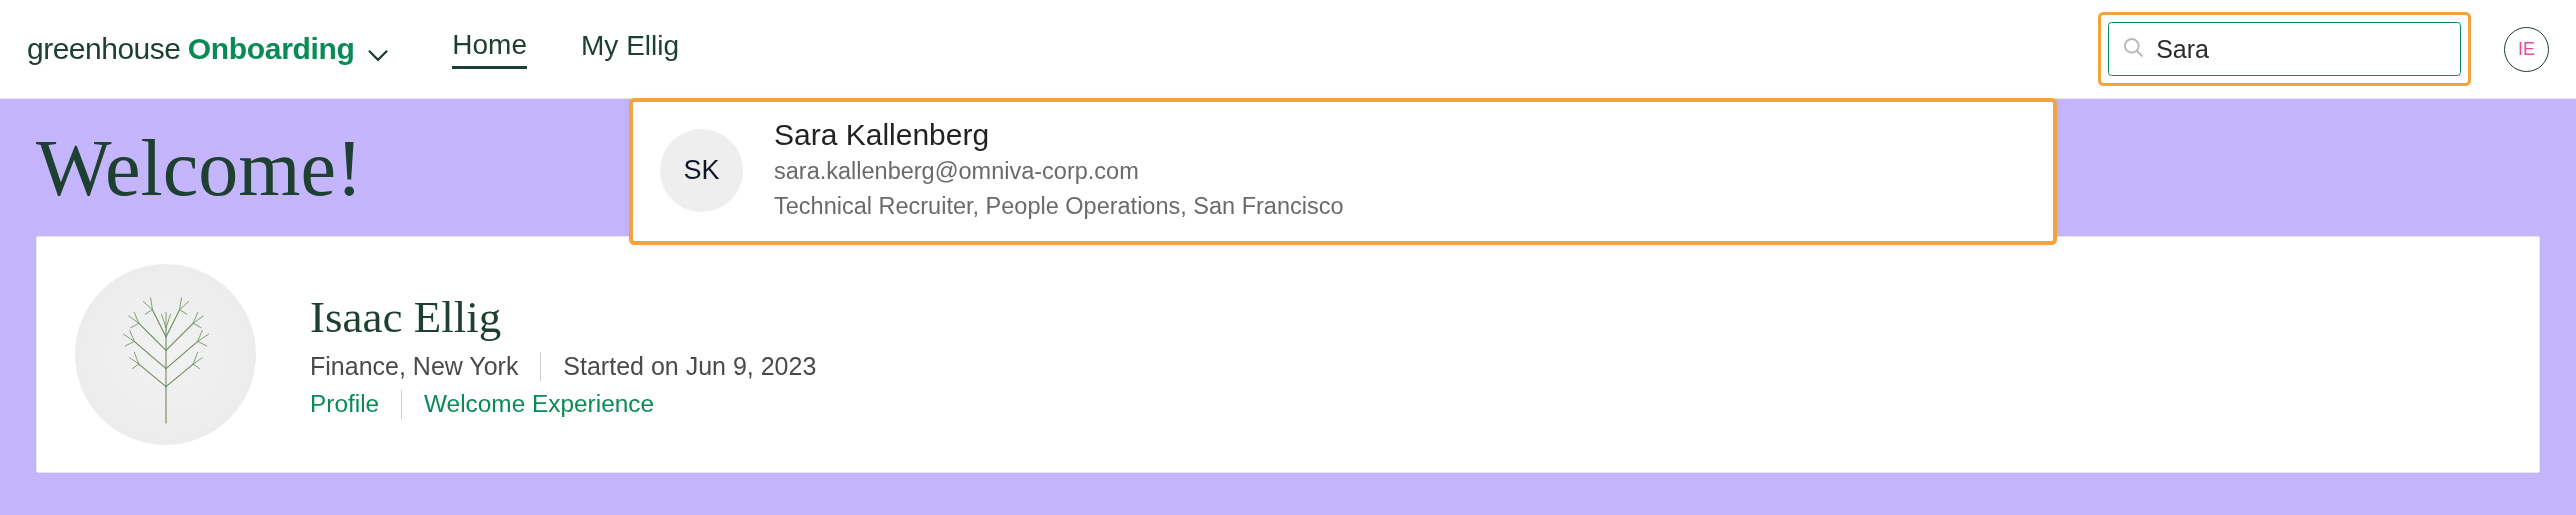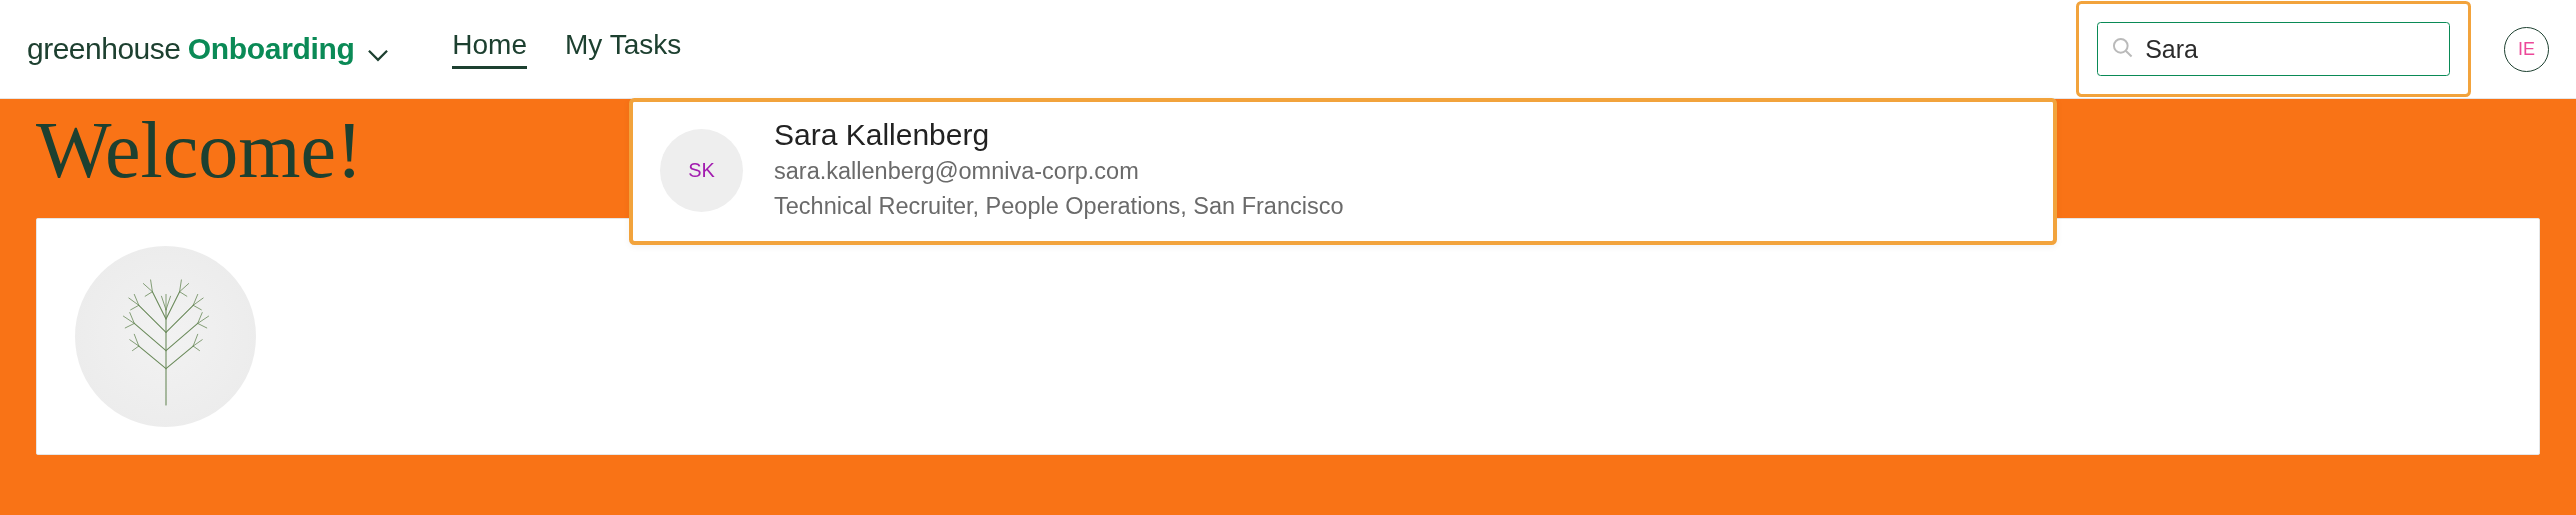--- a/index.html
+++ b/index.html
@@ -44,39 +44,39 @@
       letter-spacing: -0.3px;
     }
     .brand-caret {
       margin-left: 12.7px;
       color: #1d4030;
       position: relative;
       top: 2.7px;
     }
     .nav {
       display: flex;
-      align-items: flex-start;
-      gap: 38px;
+      align-items: center;
+      gap: 54px;
     }
     .nav-link {
       font-size: 28px;
       color: #1d4030;
       cursor: pointer;
       padding-bottom: 5.4px;
     }
     .nav-link.active {
       border-bottom: 3.6px solid #1d4030;
     }
     .spacer { flex: 1; }
     .search-wrap {
       display: flex;
       align-items: center;
       border: 3.6px solid #f2a33c;
       border-radius: 5.4px;
-      padding: 18px;
+      padding: 7px;
       margin-right: 33px;
     }
     .search-inner {
       display: flex;
       align-items: center;
       border: 1.8px solid #0a8a56;
       border-radius: 3.6px;
       height: 54px;
       width: 353px;
       padding: 0 12.7px;
@@ -102,23 +102,23 @@
       border-radius: 50%;
       display: flex;
       align-items: center;
       justify-content: center;
       font-size: 18px;
       color: #ec4899;
       cursor: pointer;
     }
     
     .main {
-      background: #f97316;
+      background: #c4b5fd;
       border-top: 0.9px solid #e6e6e6;
-      padding: 6px 36px 36px 36px;
+      padding: 24px 36px 36px 36px;
       position: relative;
       min-height: 418px;
     }
     .welcome-title {
       font-family: Georgia, "Times New Roman", serif;
       font-size: 80px;
       color: #1d4030;
       font-weight: 400;
       margin-bottom: 22px;
     }
@@ -192,22 +192,22 @@
       box-shadow: 0 1.8px 7.2px rgba(0,0,0,0.05);
     }
     .result-avatar {
       width: 83px;
       height: 83px;
       border-radius: 50%;
       background: #eeeeee;
       display: flex;
       align-items: center;
       justify-content: center;
-      font-size: 20px;
-      color: #a21caf;
+      font-size: 27px;
+      color: #0f172a;
       margin-right: 31px;
       flex-shrink: 0;
     }
     .result-info {
       display: flex;
       flex-direction: column;
       gap: 3.6px;
     }
     .result-name {
       font-size: 30px;
@@ -228,21 +228,21 @@
     <span class="brand-greenhouse">greenhouse</span>
     <span class="brand-onboarding">Onboarding</span>
     <span class="brand-caret">
       <svg width="22" height="12.7" viewBox="0 0 24 14" stroke="#1d4030" stroke-width="2.5" fill="none">
           <polyline points="2,2 12,12 22,2"></polyline>
         </svg>
     </span>
   </div>
   <div class="nav">
     <div class="nav-link active">Home</div>
-    <div class="nav-link">My Tasks</div>
+    <div class="nav-link">My Ellig</div>
   </div>
   <div class="spacer"></div>
   <div class="search-wrap">
     <div class="search-inner">
       <span class="search-icon">
         <svg width="23.5" height="23.5" viewBox="0 0 24 24" fill="none" stroke="#bababa" stroke-width="2">
             <circle cx="10" cy="10" r="7"></circle>
             <line x1="15" y1="15" x2="21" y2="21"></line>
           </svg>
       </span>
@@ -305,15 +305,28 @@
             <line x1="100" y1="35" x2="110" y2="26"></line>
               <line x1="100" y1="35" x2="108" y2="40"></line>
               <line x1="100" y1="35" x2="102" y2="22"></line>
             <line x1="85" y1="55" x2="80" y2="40"></line>
               <line x1="85" y1="55" x2="90" y2="40"></line>
               <line x1="85" y1="55" x2="85" y2="38"></line>
           </g>
         </g>
       </svg>
     </div>
+    <div class="profile-info">
+      <div class="profile-name">Isaac Ellig</div>
+      <div class="profile-meta">
+        <span>Finance, New York</span>
+        <span class="meta-divider"></span>
+        <span>Started on Jun 9, 2023</span>
+      </div>
+      <div class="profile-links">
+        <span class="profile-link">Profile</span>
+        <span class="meta-divider"></span>
+        <span class="profile-link">Welcome Experience</span>
+      </div>
+    </div>
   </div>
 </div>
 
 
 </body></html>

